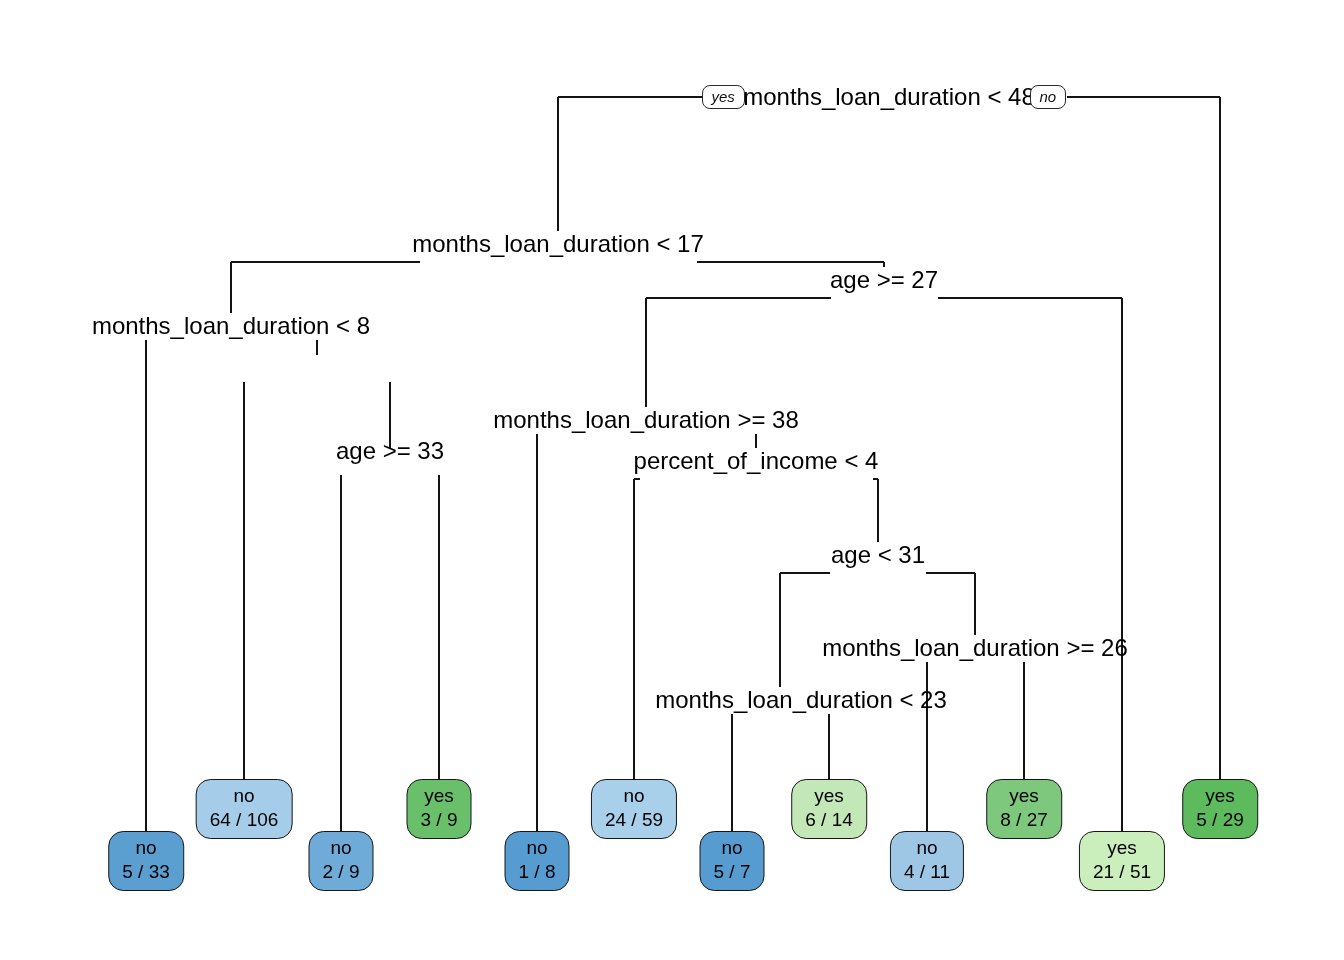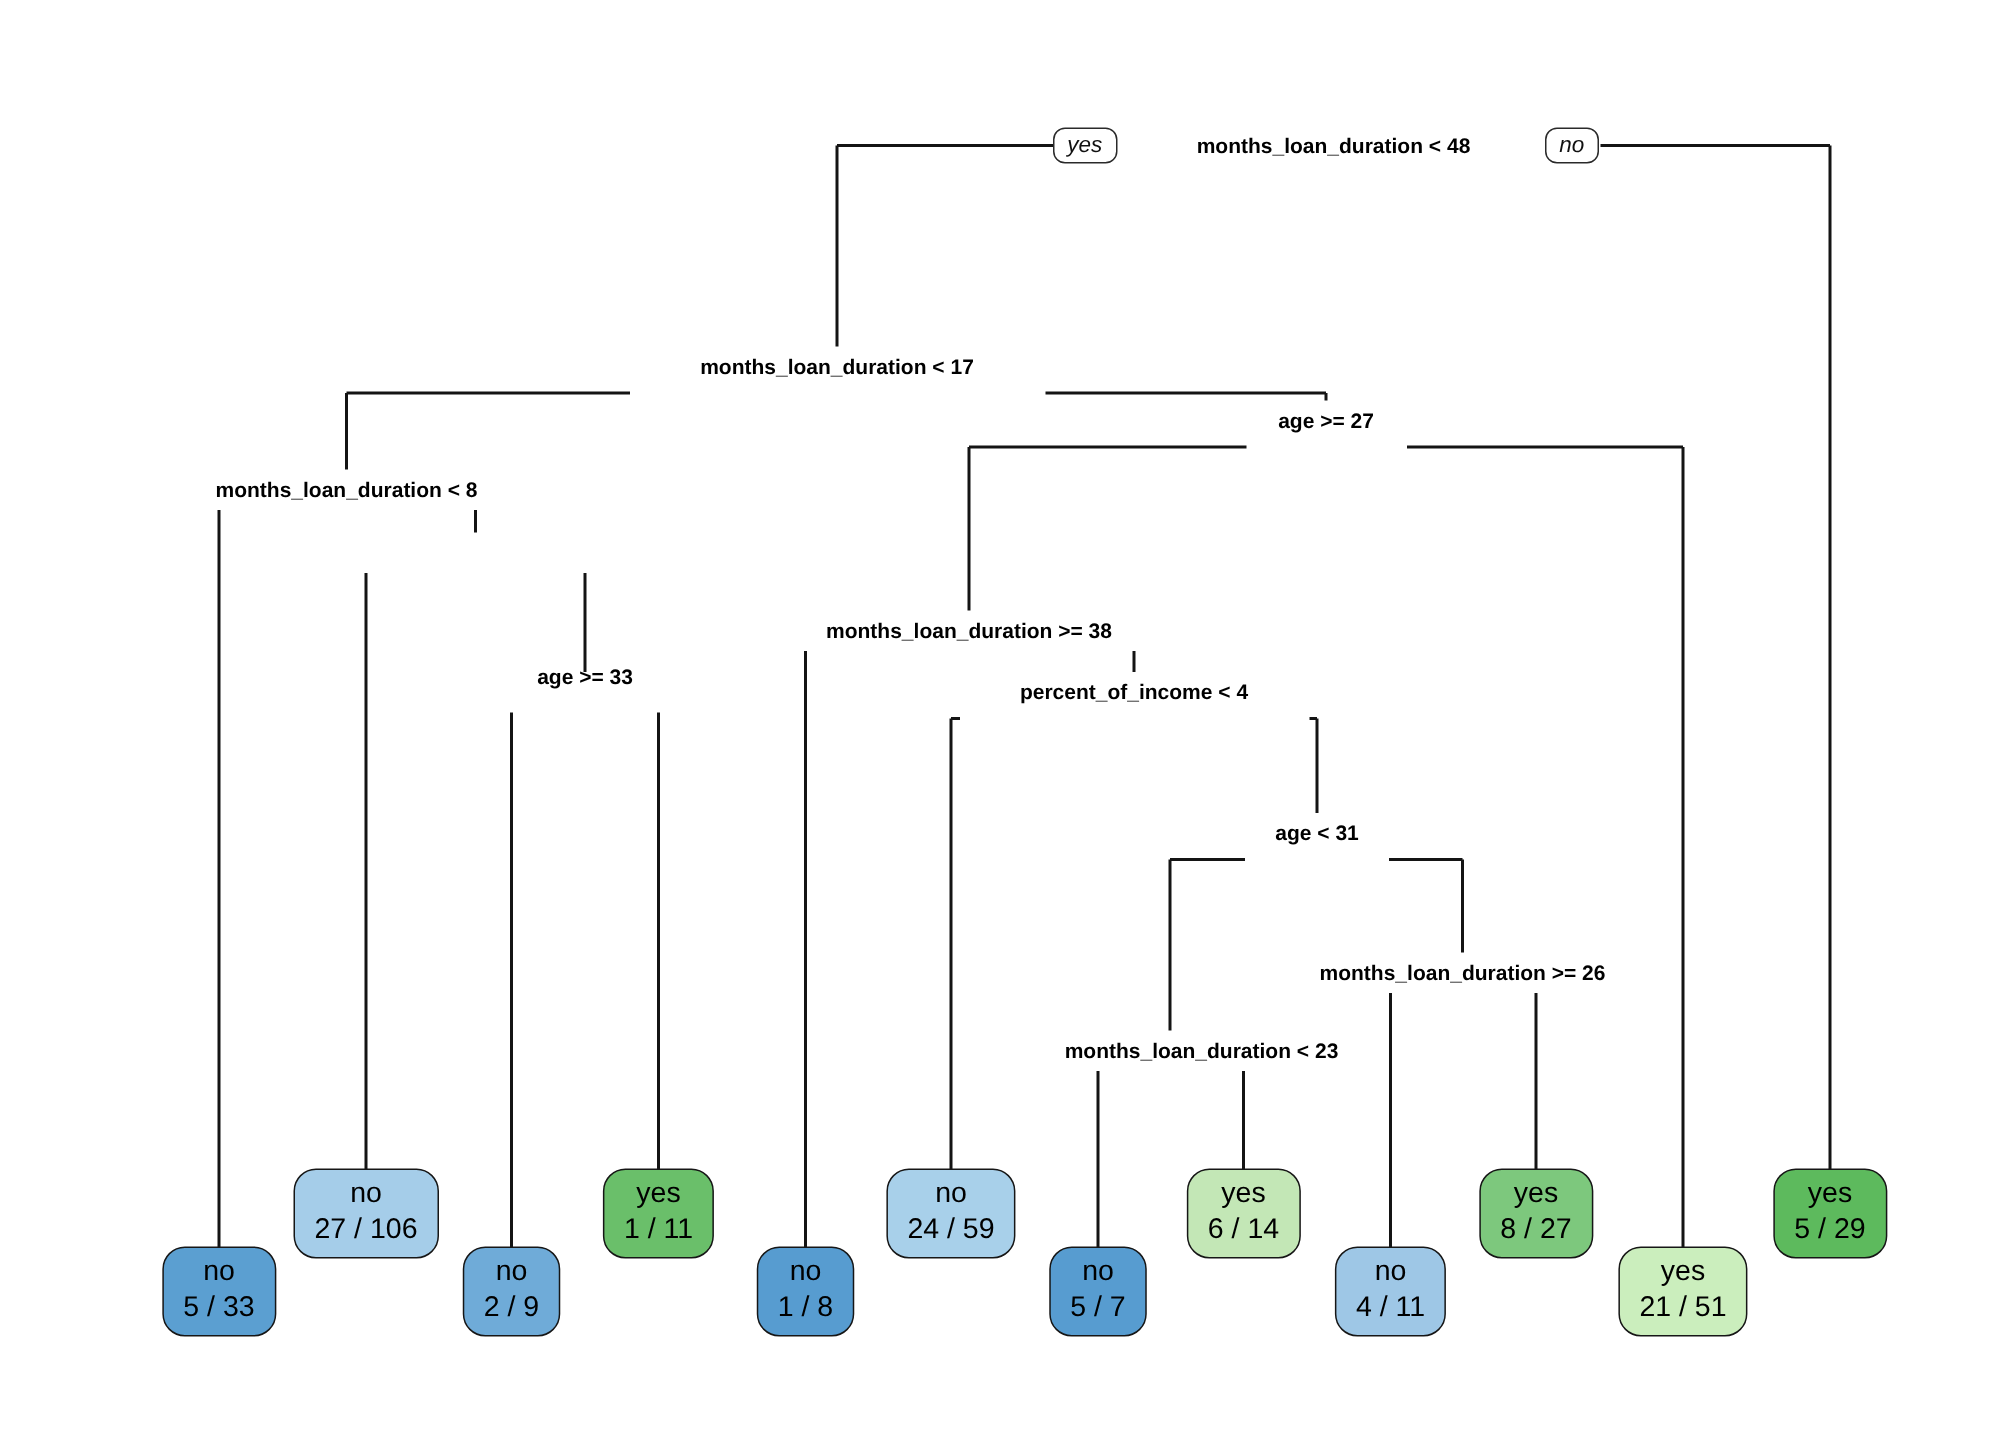--- a/index.html
+++ b/index.html
@@ -10,22 +10,22 @@
   #canvas {
     position: relative;
     width: 1344px;
     height: 960px;
     background: #ffffff;
     overflow: hidden;
   }
   .split-label {
     position: absolute;
     transform: translate(-50%, -50%);
-    font-size: 14px;
-    font-weight: bold;
+    font-size: 24px;
+    font-weight: normal;
     color: #000000;
     white-space: nowrap;
     z-index: 3;
   }
   .tree-line {
     position: absolute;
     background: #141414;
     z-index: 1;
   }
   .tag-box {
@@ -71,33 +71,33 @@
     <div class="split-label" style="left: 231px; top: 326px;">months_loan_duration &lt; 8</div>
     <div class="tree-line" style="left: 145.1px; top: 340px; width: 1.8px; height: 492px;"></div>
     <div class="leaf-box" style="left: 146px; top: 831px; background: rgb(91, 159, 209);">
       <span class="leaf-class">no</span>
       <span class="leaf-count">5 / 33</span>
     </div>
     <div class="tree-line" style="left: 316.1px; top: 340px; width: 1.8px; height: 15px;"></div>
     <div class="tree-line" style="left: 243.1px; top: 382px; width: 1.8px; height: 398px;"></div>
     <div class="leaf-box" style="left: 244px; top: 779px; background: rgb(165, 205, 233);">
       <span class="leaf-class">no</span>
-      <span class="leaf-count">27 / 106</span>
+      <span class="leaf-count">64 / 106</span>
     </div>
     <div class="tree-line" style="left: 389.1px; top: 382px; width: 1.8px; height: 66px;"></div>
     <div class="split-label" style="left: 390px; top: 451px;">age &gt;= 33</div>
     <div class="tree-line" style="left: 340.1px; top: 475px; width: 1.8px; height: 357px;"></div>
     <div class="leaf-box" style="left: 341px; top: 831px; background: rgb(111, 171, 216);">
       <span class="leaf-class">no</span>
       <span class="leaf-count">2 / 9</span>
     </div>
     <div class="tree-line" style="left: 438.1px; top: 475px; width: 1.8px; height: 305px;"></div>
     <div class="leaf-box" style="left: 439px; top: 779px; background: rgb(106, 191, 106);">
       <span class="leaf-class">yes</span>
-      <span class="leaf-count">1 / 11</span>
+      <span class="leaf-count">3 / 9</span>
     </div>
     <div class="tree-line" style="left: 696.5px; top: 261.1px; width: 187.5px; height: 1.8px;"></div>
     <div class="tree-line" style="left: 883.1px; top: 262px; width: 1.8px; height: 5px;"></div>
     <div class="split-label" style="left: 884px; top: 280px;">age &gt;= 27</div>
     <div class="tree-line" style="left: 646px; top: 297.1px; width: 184.5px; height: 1.8px;"></div>
     <div class="tree-line" style="left: 645.1px; top: 298px; width: 1.8px; height: 109px;"></div>
     <div class="split-label" style="left: 646px; top: 420px;">months_loan_duration &gt;= 38</div>
     <div class="tree-line" style="left: 536.1px; top: 434px; width: 1.8px; height: 398px;"></div>
     <div class="leaf-box" style="left: 537px; top: 831px; background: rgb(87, 156, 208);">
       <span class="leaf-class">no</span>

